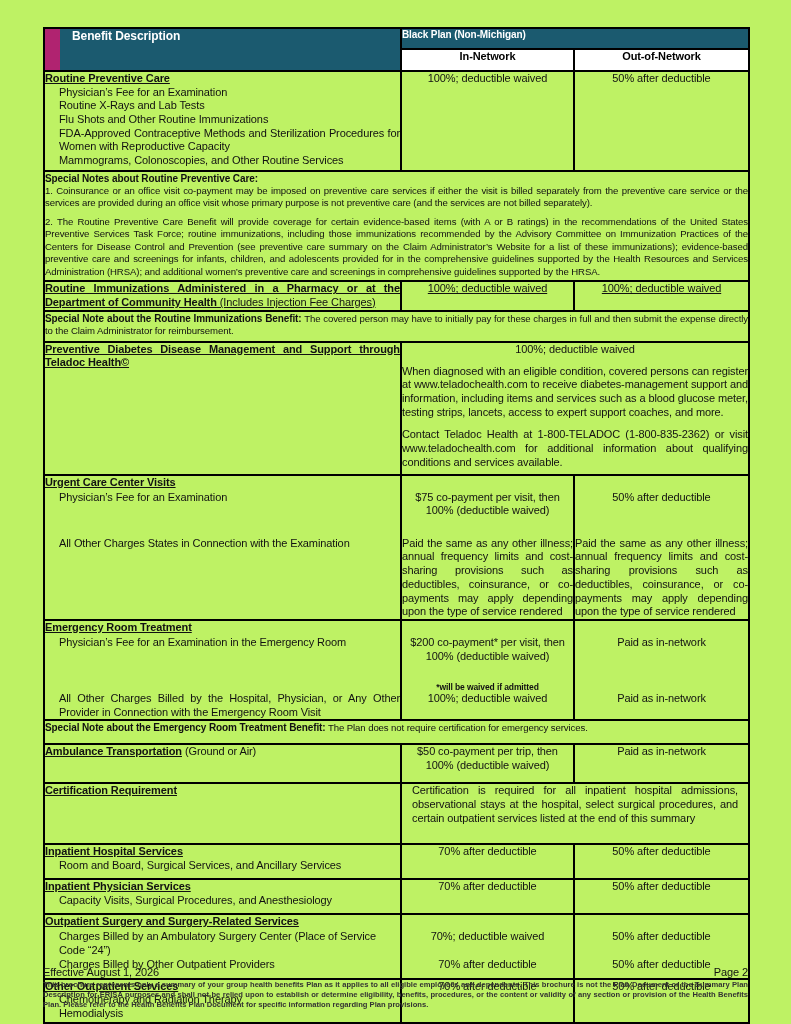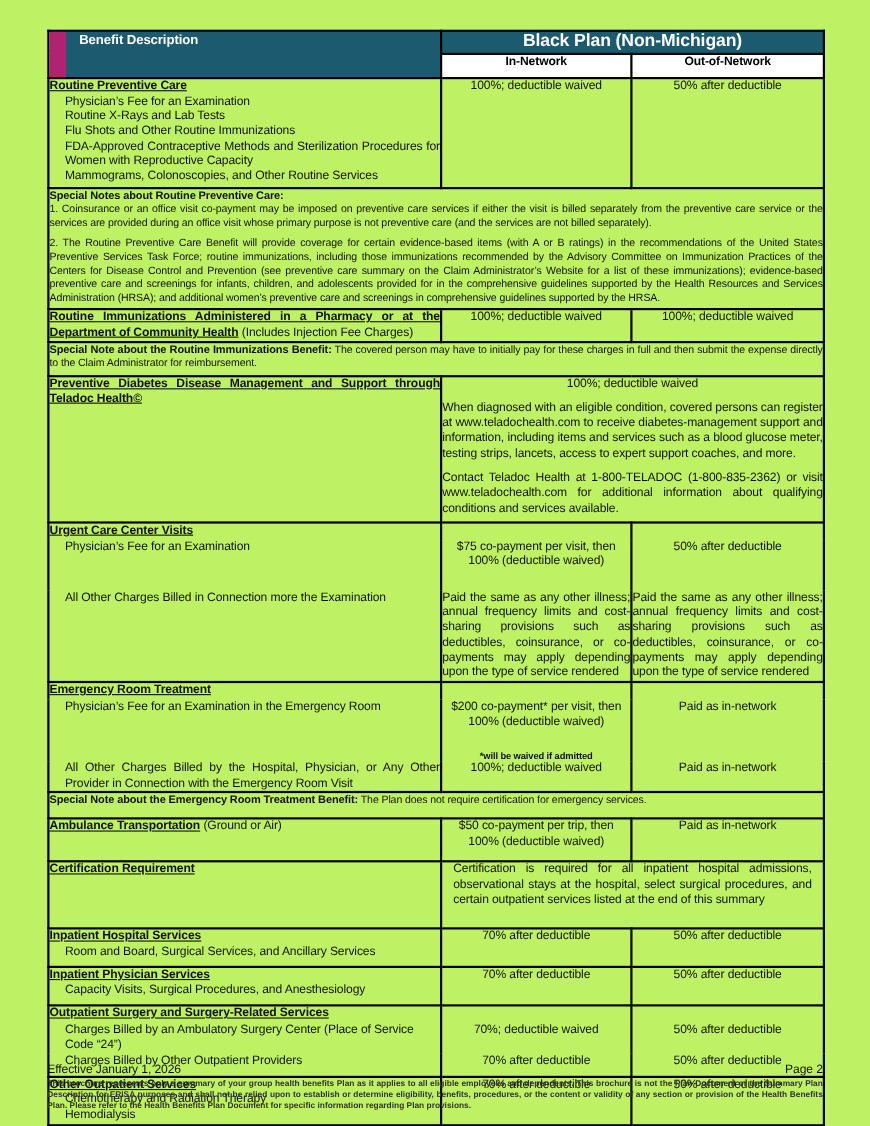--- a/index.html
+++ b/index.html
@@ -14,21 +14,21 @@
   }
   table.benefits td, table.benefits th { border:2px solid #000; vertical-align:top; padding:0; }
 
   
   th.hdr-benefit {
     background:var(--teal); color:#fff; font-size:12px; font-weight:bold;
     text-align:left; vertical-align:middle; position:relative;
   }
   th.hdr-benefit .accent { position:absolute; left:0; top:0; bottom:0; width:15px; background:var(--magenta); }
   th.hdr-benefit .lbl { display:block; padding-left:27px; }
-  th.hdr-plan { background:var(--teal); color:#fff; font-size:16px; font-weight:bold; text-align:center; vertical-align:middle; }
+  th.hdr-plan { background:var(--teal); color:#fff; font-size:10px; font-weight:bold; text-align:left; vertical-align:middle; }
   th.hdr-sub { background:#fff; color:#000; font-size:11px; font-weight:bold; text-align:center; vertical-align:middle; }
 
   
   .bd { padding:4px 8px 5px 8px; font-size:11px; line-height:1.24; }
   .title { font-weight:bold; text-decoration:underline; }
   .jt { text-align:justify; }
   .subitem { padding-left:14px; text-align:justify; }
   .sublabel { padding-left:14px; }
   .val { text-align:center; font-size:11px; line-height:1.25; padding:4px 8px; }
   .valp { text-align:justify; font-size:11px; line-height:1.25; padding:4px 8px; }
@@ -44,21 +44,21 @@
   .span-cell p { margin:8px 0 0 0; text-align:justify; }
 
   
   tbody.grp td { border-top:none; border-bottom:none; }
   tbody.grp tr:first-child td { border-top:2px solid #000; }
   tbody.grp tr:last-child td { border-bottom:2px solid #000; }
 
   
   tr.rh-h1 { height:21px; }  tr.rh-h2 { height:22px; }
   tr.rh100 { height:100px; } tr.rh88 { height:88px; }
-  tr.rh33 { height:26px; }   tr.rh31 { height:31px; }
+  tr.rh33 { height:26px;text-decoration:underline; }   tr.rh31 { height:31px; }
   tr.rh133 { height:133px; } tr.rh24 { height:24px; }
   tr.rh39 { height:39px; }   tr.rh61 { height:61px; }
   tr.rh35 { height:35px; }   tr.rh44 { height:44px; }
   tr.rh16 { height:16px; }   tr.rh46 { height:46px; }
   tr.rh73 { height:73px; }   tr.rh26 { height:26px; }
   tr.rh21 { height:21px;margin-top:20px; }
 
   .gap-b { padding-bottom:14px; }
 
   
@@ -161,21 +161,21 @@
       </tr>
       <tr class="rh46">
         <td class="bd gap-b" style="padding-top:0">
           <div class="sublabel">Physician’s Fee for an Examination</div>
         </td>
         <td class="val" style="padding-top:0">$75 co-payment per visit, then 100% (deductible waived)</td>
         <td class="val" style="padding-top:0">50% after deductible</td>
       </tr>
       <tr class="rh73">
         <td class="bd">
-          <div class="sublabel">All Other Charges Billed in Connection more the Examination</div>
+          <div class="sublabel">All Other Charges States in Connection with the Examination</div>
         </td>
         <td class="valp">Paid the same as any other illness; annual frequency limits and cost-sharing provisions such as deductibles, coinsurance, or co-payments may apply depending upon the type of service rendered</td>
         <td class="valp">Paid the same as any other illness; annual frequency limits and cost-sharing provisions such as deductibles, coinsurance, or co-payments may apply depending upon the type of service rendered</td>
       </tr>
     </tbody>
 
     <tbody class="grp">
       <tr class="rh16">
         <td class="bd" style="padding-bottom:0">
           <div class="title">Emergency Room Treatment</div>
@@ -281,17 +281,17 @@
           <div class="title">Other Outpatient Services</div>
           <div class="subitem">Chemotherapy and Radiation Therapy</div>
           <div class="subitem">Hemodialysis</div>
         </td>
         <td class="val">70% after deductible</td>
         <td class="val">50% after deductible</td>
       </tr>
     </tbody>
   </table>
 
-  <div class="footer-effective">Effective January 1, 2026</div>
+  <div class="footer-effective">Effective August 1, 2026</div>
   <div class="footer-page">Page 2</div>
   <div class="footer-disclaimer">This brochure represents only a summary of your group health benefits Plan as it applies to all eligible employees and dependents. This brochure is not the Plan Document or the Summary Plan Description for ERISA purposes and shall not be relied upon to establish or determine eligibility, benefits, procedures, or the content or validity of any section or provision of the Health Benefits Plan.  Please refer to the Health Benefits Plan Document for specific information regarding Plan provisions.</div>
 
 </div>
 
 </body></html>

